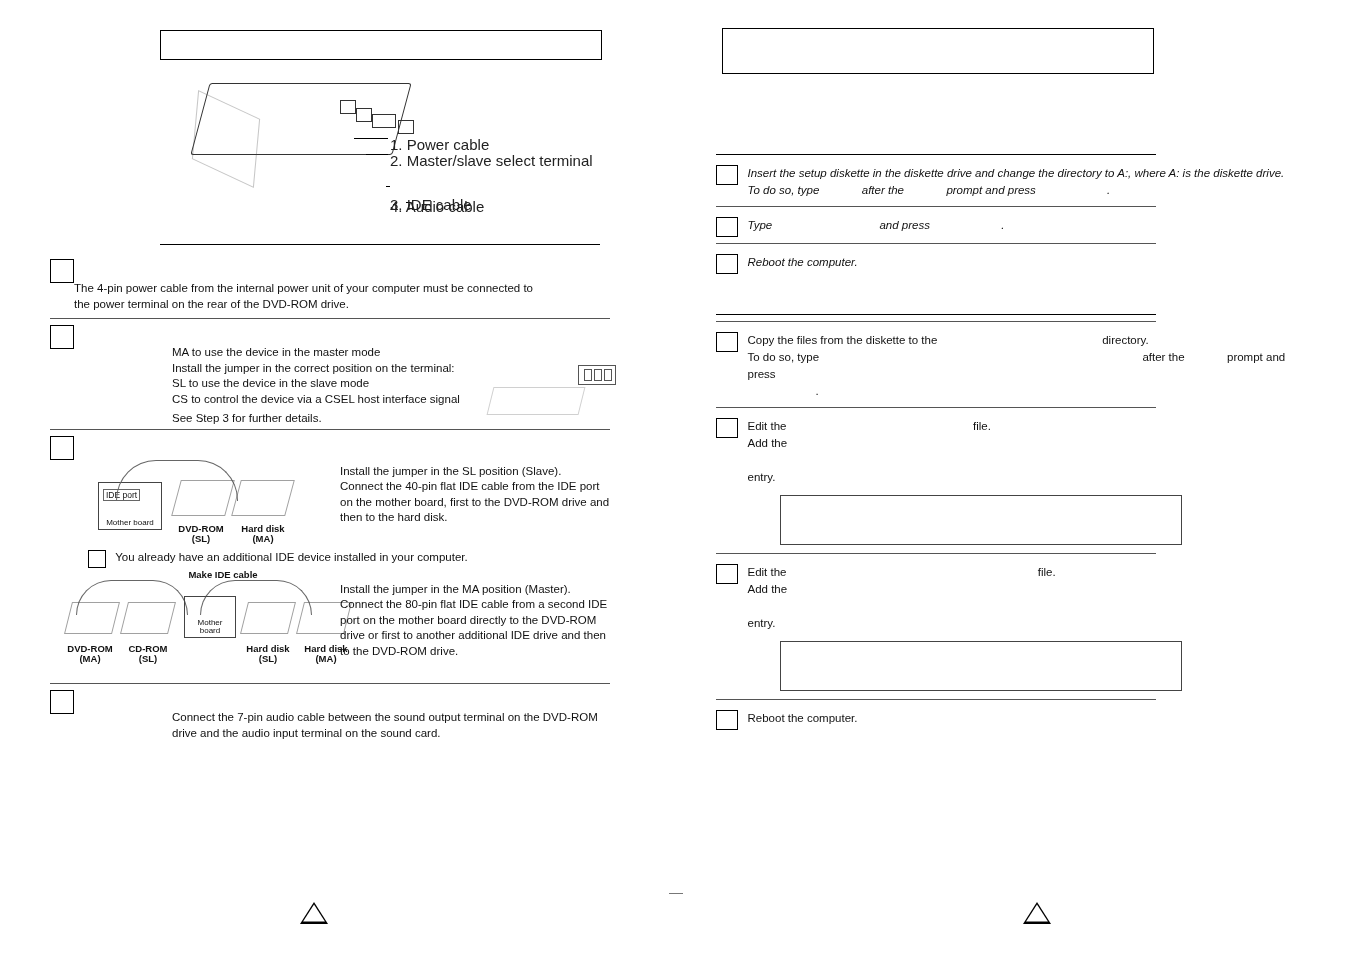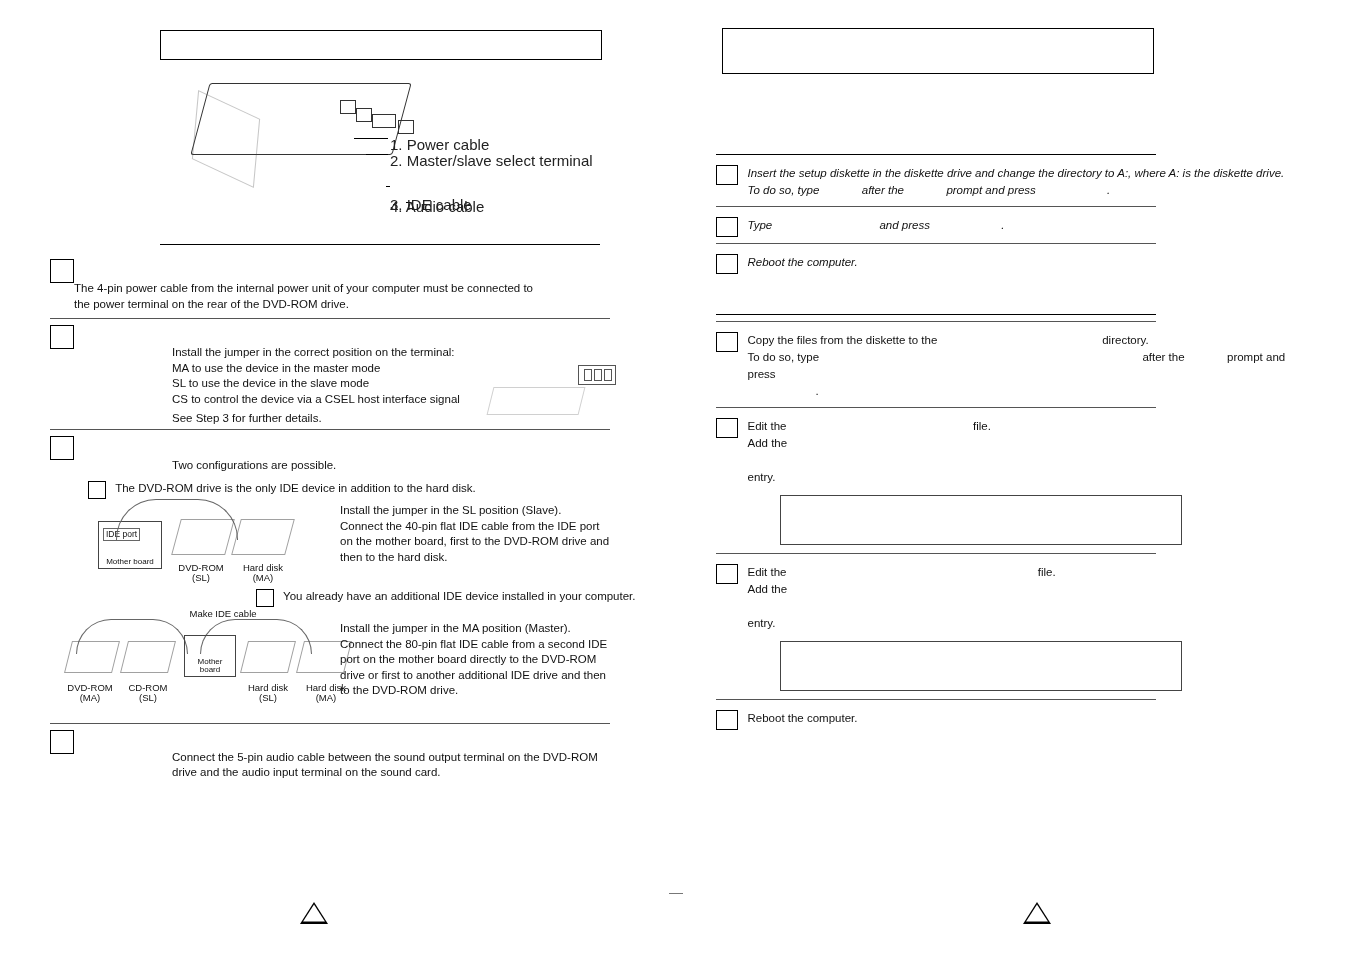--- a/index.html
+++ b/index.html
@@ -20,21 +20,21 @@
   .rule { border-top:1px solid #000; margin:6px 0; }
   .thin { border-top:1px solid #555; }
   .numbox { display:inline-block; border:1px solid #000; width:22px; height:22px; }
   .subhead { font-size:12px; font-weight:bold; margin:4px 0 2px 0; }
   .body { font-size:11.5px; line-height:1.35; }
   .ind { margin-left:34px; }
 
   .mini-diagram { position:relative; height:82px; margin:4px 0 4px 44px; }
   .mb { position:absolute; border:1px solid #444; font-size:9px; text-align:center; line-height:1; display:flex; align-items:flex-end; justify-content:center; }
   .cable-arc { position:absolute; border:1px solid #666; border-bottom:none; border-radius:40px 40px 0 0; }
-  .tiny { font-size:9.5px; text-align:center; line-height:1.05; position:absolute; }
+  .tiny { font-size:9.5px; text-align:center; line-height:1.05; position:absolute;font-weight:bold; }
 
   .pagenum-tri { position:absolute; bottom:30px; width:0; height:0; border-left:14px solid transparent; border-right:14px solid transparent; border-bottom:22px solid transparent; }
   .pagenum-tri.outline { border-bottom-color:#000; }
   .pagenum-tri.inner  { border-bottom-color:#fff; transform:scale(.78); }
 
   
   .title-frame { border:1px solid #000; height:44px; width:430px; margin-left:6px; margin-top:-2px; }
   .sec { margin-top:20px; }
   .step-row { display:flex; align-items:flex-start; margin:10px 0 4px 0; }
   .step-num { width:20px; height:18px; border:1px solid #000; margin-right:10px; flex:0 0 auto; }
@@ -75,66 +75,61 @@
       <span class="numbox"></span>
       <div class="subhead" style="margin-left:8px; visibility:hidden;">.</div>
     </div>
     <div class="body ind" style="margin-top:-2px; max-width:460px;">The 4-pin power cable from the internal power unit of your computer must be connected to the power terminal on the rear of the DVD-ROM drive.</div>
     <div class="rule thin" style="margin-left:10px; width:560px; margin-top:6px;"></div>
 
     <div style="display:flex; align-items:flex-start; margin-left:10px; margin-top:6px;">
       <span class="numbox"></span>
     </div>
     <div class="body" style="margin-left:132px; margin-top:-4px; max-width:340px;">
+      <div>MA  to use the device in the master mode</div>
       <div>Install the jumper in the correct position on the terminal:</div>
-      <div>MA  to use the device in the master mode</div>
       <div>SL  to use the device in the slave mode</div>
       <div>CS  to control the device via a CSEL host interface signal</div>
       <div style="margin-top:4px;">See Step 3 for further details.</div>
     </div>
 
     <div style="position:relative; margin-top:-68px; margin-left:450px; width:130px; height:60px;">
       <div style="position:absolute; right:4px; top:6px; width:36px; height:18px; border:1px solid #555;"></div>
       <div style="position:absolute; right:8px; top:10px; width:6px; height:10px; border:1px solid #555;"></div>
       <div style="position:absolute; right:18px; top:10px; width:6px; height:10px; border:1px solid #555;"></div>
       <div style="position:absolute; right:28px; top:10px; width:6px; height:10px; border:1px solid #555;"></div>
       <div style="position:absolute; left:0; top:28px; width:90px; height:26px; border:1px solid #777; transform:skewX(-14deg); opacity:.35;"></div>
     </div>
     <div class="rule thin" style="margin-left:10px; width:560px; margin-top:10px;"></div>
 
     <div style="display:flex; align-items:flex-start; margin-left:10px; margin-top:6px;">
       <span class="numbox"></span>
     </div>
-    <div class="body" style="margin-left:132px; margin-top:-2px;">Two configurations are possible.</div>
-
-    <div class="body" style="margin-left:48px; margin-top:8px;">
-      <span class="numbox" style="width:16px;height:16px;vertical-align:top;"></span>
-      <span style="margin-left:6px;">The DVD-ROM drive is the only IDE device in addition to the hard disk.</span>
-    </div>
+
 
     <div class="mini-diagram" style="height:92px;">
       <div class="mb" style="left:14px; top:18px; width:62px; height:46px;">
         <span style="font-size:8.5px; line-height:1; position:absolute; left:4px; top:6px; border:1px solid #666; padding:1px 2px;">IDE port</span>
         <span style="font-size:8px; padding-bottom:2px;">Mother board</span>
       </div>
       <div class="cable-arc" style="left:32px; top:-4px; width:120px; height:40px;"></div>
       <div class="mb" style="left:92px; top:16px; width:52px; height:34px; transform:skewX(-15deg); opacity:.5;"></div>
       <div class="mb" style="left:152px; top:16px; width:52px; height:34px; transform:skewX(-15deg); opacity:.5;"></div>
       <div class="tiny" style="left:86px; top:60px; width:62px; white-space:pre;">DVD-ROM
 (SL)</div>
       <div class="tiny" style="left:148px; top:60px; width:62px; white-space:pre;">Hard disk
 (MA)</div>
     </div>
     <div class="body" style="position:relative; margin-left:300px; margin-top:-96px; width:270px;">
       <div>Install the jumper in the SL position (Slave).</div>
       <div>Connect the 40-pin flat IDE cable from the IDE port on the mother board, first to the DVD-ROM drive and then to the hard disk.</div>
     </div>
 
     <div style="height:18px;"></div>
-    <div class="body" style="margin-left:48px; margin-top:6px;text-align:right;">
+    <div class="body" style="margin-left:48px; margin-top:6px;">
       <span class="numbox" style="width:16px;height:16px;vertical-align:top;"></span>
       <span style="margin-left:6px;">You already have an additional IDE device installed in your computer.</span>
     </div>
 
     <div class="mini-diagram" style="height:108px; margin-left:20px;">
       <div class="tiny" style="left:118px; top:-2px; width:90px;">Make IDE cable</div>
       <div class="cable-arc" style="left:16px;  top:8px; width:110px; height:34px;"></div>
       <div class="cable-arc" style="left:140px; top:8px; width:110px; height:34px;"></div>
       <div class="mb" style="left:8px;   top:30px; width:46px; height:30px; transform:skewX(-14deg); opacity:.5;"></div>
       <div class="mb" style="left:64px;  top:30px; width:46px; height:30px; transform:skewX(-14deg); opacity:.5;"></div>
@@ -156,21 +151,21 @@
     <div class="body" style="position:relative; margin-left:300px; margin-top:-102px; width:278px;">
       <div>Install the jumper in the MA position (Master).</div>
       <div>Connect the 80-pin flat IDE cable from a second IDE port on the mother board directly to the DVD-ROM drive or first to another additional IDE drive and then to the DVD-ROM drive.</div>
     </div>
 
     <div style="height:10px;"></div>
     <div class="rule thin" style="margin-left:10px; width:560px; margin-top:14px;"></div>
     <div style="display:flex; align-items:flex-start; margin-left:10px; margin-top:6px;">
       <span class="numbox"></span>
     </div>
-    <div class="body" style="margin-left:132px; margin-top:-4px; max-width:440px;">Connect the 5-pin audio cable between the sound output terminal on the DVD-ROM drive and the audio input terminal on the sound card.</div>
+    <div class="body" style="margin-left:132px; margin-top:-4px; max-width:440px;">Connect the 7-pin audio cable between the sound output terminal on the DVD-ROM drive and the audio input terminal on the sound card.</div>
 
     <span class="pagenum-tri outline" style="left:300px;"></span>
     <span class="pagenum-tri inner" style="left:300px;"></span>
 
   </div>
 
   <div class="col">
 
     <div class="title-frame"></div>
 

